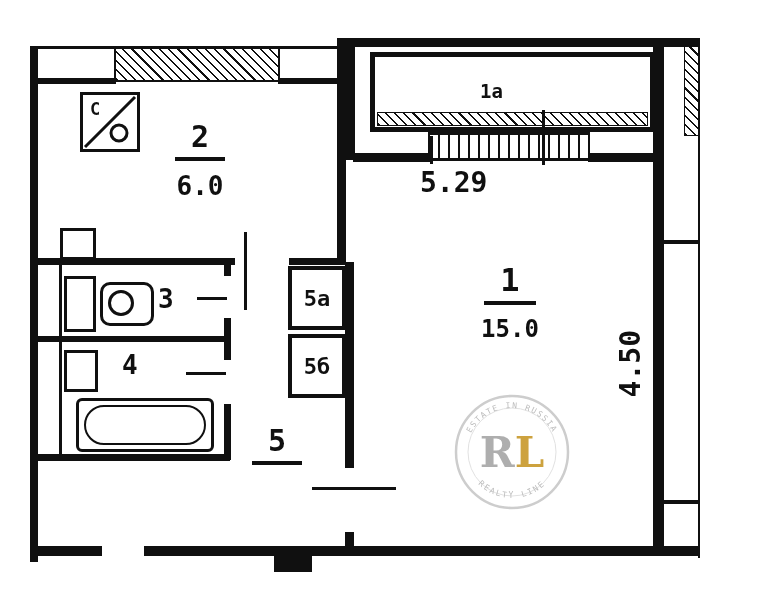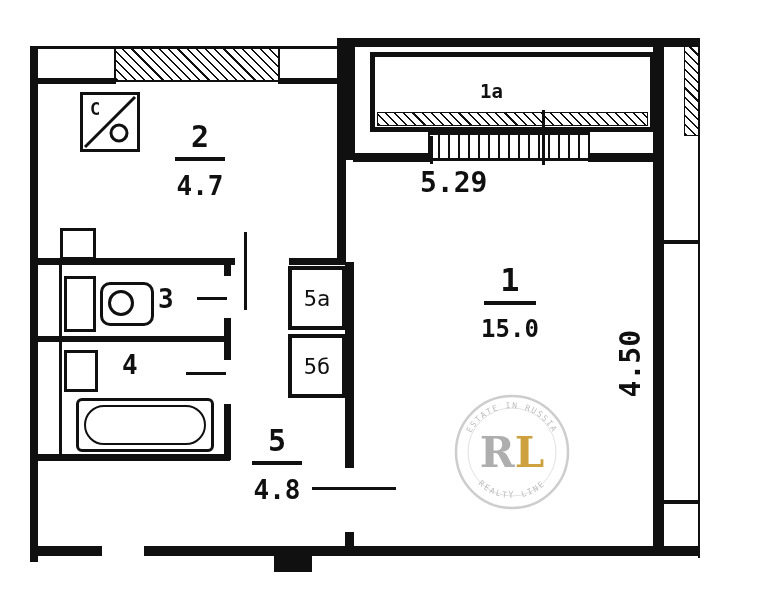--- a/index.html
+++ b/index.html
@@ -10,21 +10,21 @@
   .box{position:absolute;border:3px solid #101010;background:#ffffff;box-sizing:border-box;}
   .hatch45{position:absolute;border:2px solid #101010;box-sizing:border-box;
            background:repeating-linear-gradient(45deg,#101010 0 1.5px,transparent 1.5px 6.5px);}
   .hatch90{position:absolute;border-top:3px solid #101010;border-bottom:3px solid #101010;box-sizing:border-box;
            background:repeating-linear-gradient(90deg,#101010 0 2px,transparent 2px 10px);}
   .lbl{position:absolute;font-weight:700;color:#101010;}
   .rlbl{position:absolute;text-align:center;color:#101010;}
   .rlbl .num{display:inline-block;padding:0 16px 2px;border-bottom:4px solid #101010;
              font-size:30px;font-weight:700;line-height:1.15;}
   .rlbl .area{font-size:26px;font-weight:700;margin-top:10px;}
-  .cbox{display:flex;align-items:center;justify-content:center;font-size:22px;font-weight:400;}
+  .cbox{display:flex;align-items:center;justify-content:center;font-size:22px;font-weight:700;}
   .vert{writing-mode:vertical-rl;transform:rotate(180deg);}
 </style>
 </head>
 <body>
 
 <div class="plan">
 
   <div class="w" style="left:30px;top:46px;width:312px;height:3px;"></div>
   <div class="w" style="left:30px;top:46px;width:8px;height:516px;"></div>
   <div class="w" style="left:38px;top:78px;width:78px;height:6px;"></div>
@@ -89,29 +89,28 @@
   <div class="box" style="left:100px;top:282px;width:54px;height:44px;border-radius:10px;"></div>
   <div class="box" style="left:108px;top:290px;width:26px;height:26px;border-radius:50%;"></div>
   <div class="box" style="left:64px;top:350px;width:34px;height:42px;"></div>
   <div class="box" style="left:76px;top:398px;width:138px;height:54px;border-radius:6px;"></div>
   <div class="box" style="left:84px;top:405px;width:122px;height:40px;border-width:2px;border-radius:20px;"></div>
 
   <div class="lbl" style="left:480px;top:60px;width:70px;text-align:left;font-size:19px;margin-top:20px;">1а</div>
 
   <div class="rlbl" style="left:148px;top:120px;width:104px;">
     <div class="num">2</div>
-    <div class="area">4.7</div>
+    <div class="area">6.0</div>
   </div>
 
   <div class="lbl" style="left:158px;top:284px;font-size:26px;">3</div>
   <div class="lbl" style="left:122px;top:350px;font-size:26px;">4</div>
 
   <div class="rlbl" style="left:222px;top:424px;width:110px;">
     <div class="num">5</div>
-    <div class="area">4.8</div>
   </div>
 
   <div class="rlbl" style="left:440px;top:262px;width:140px;">
     <div class="num" style="font-size:32px;">1</div>
     <div class="area" style="font-size:24px;">15.0</div>
   </div>
 
   <div class="lbl" style="left:420px;top:166px;font-size:28px;">5.29</div>
   <div class="lbl vert" style="left:614px;top:330px;font-size:28px;">4.50</div>
 

